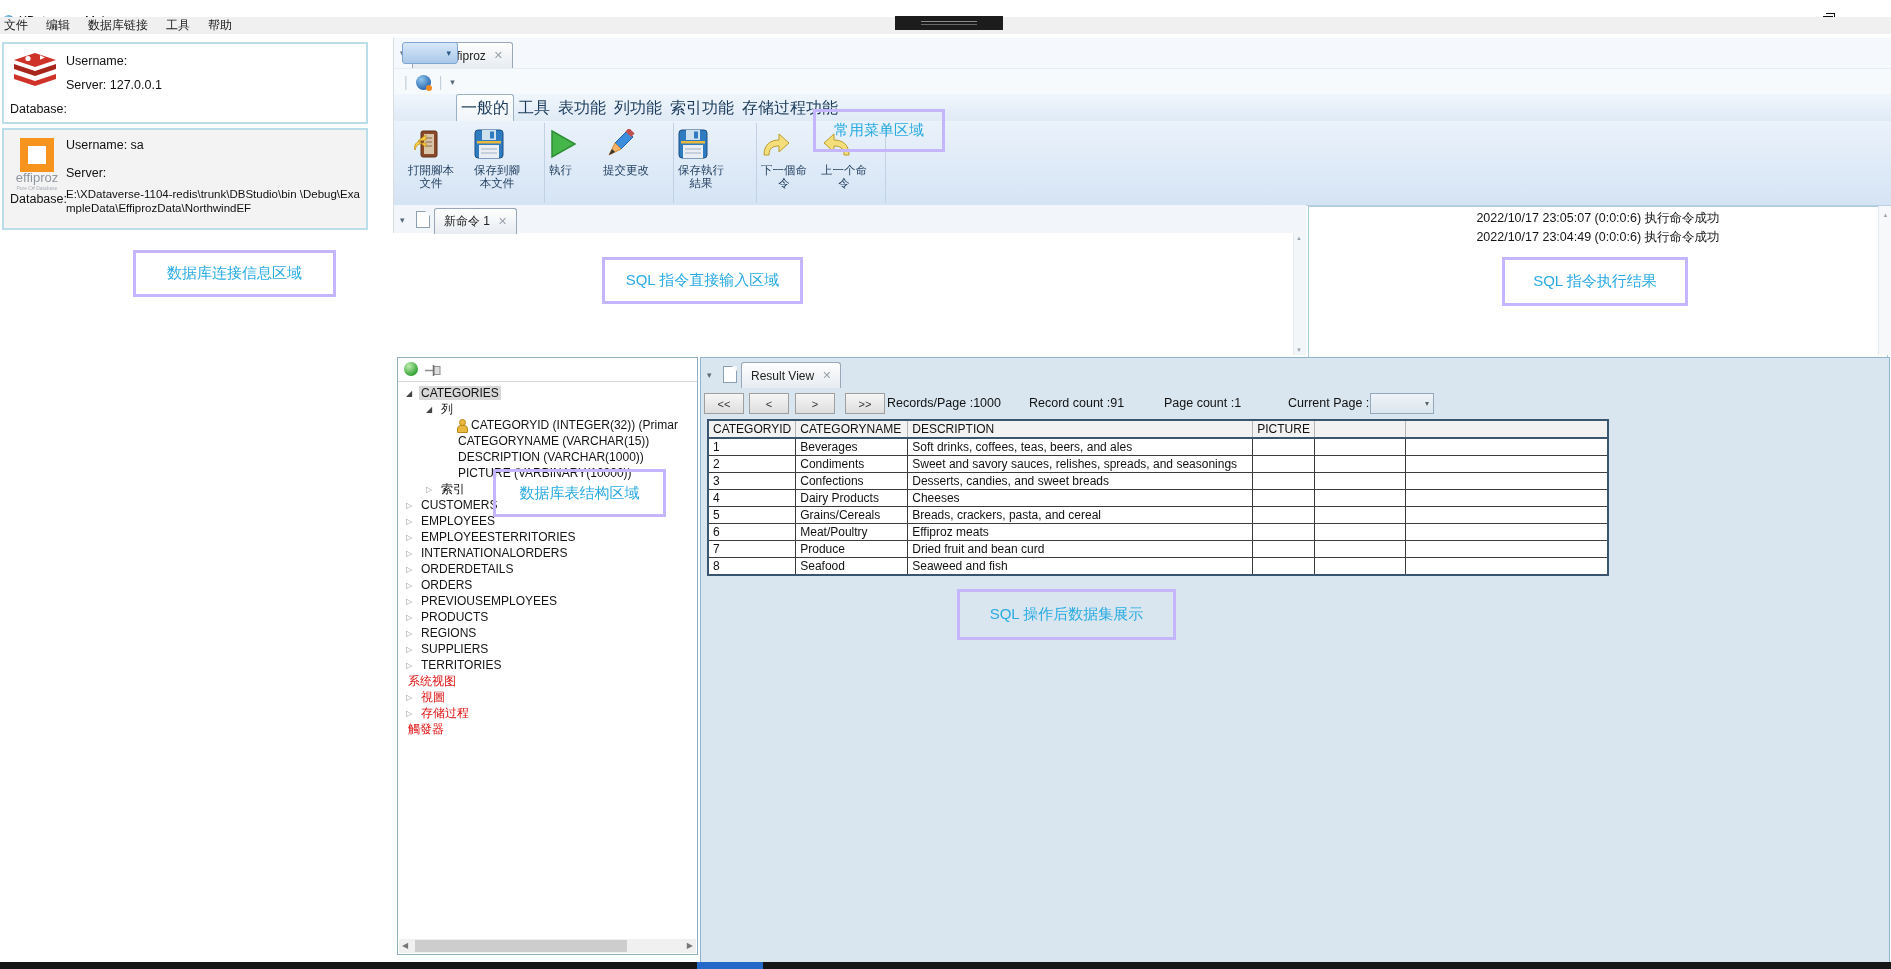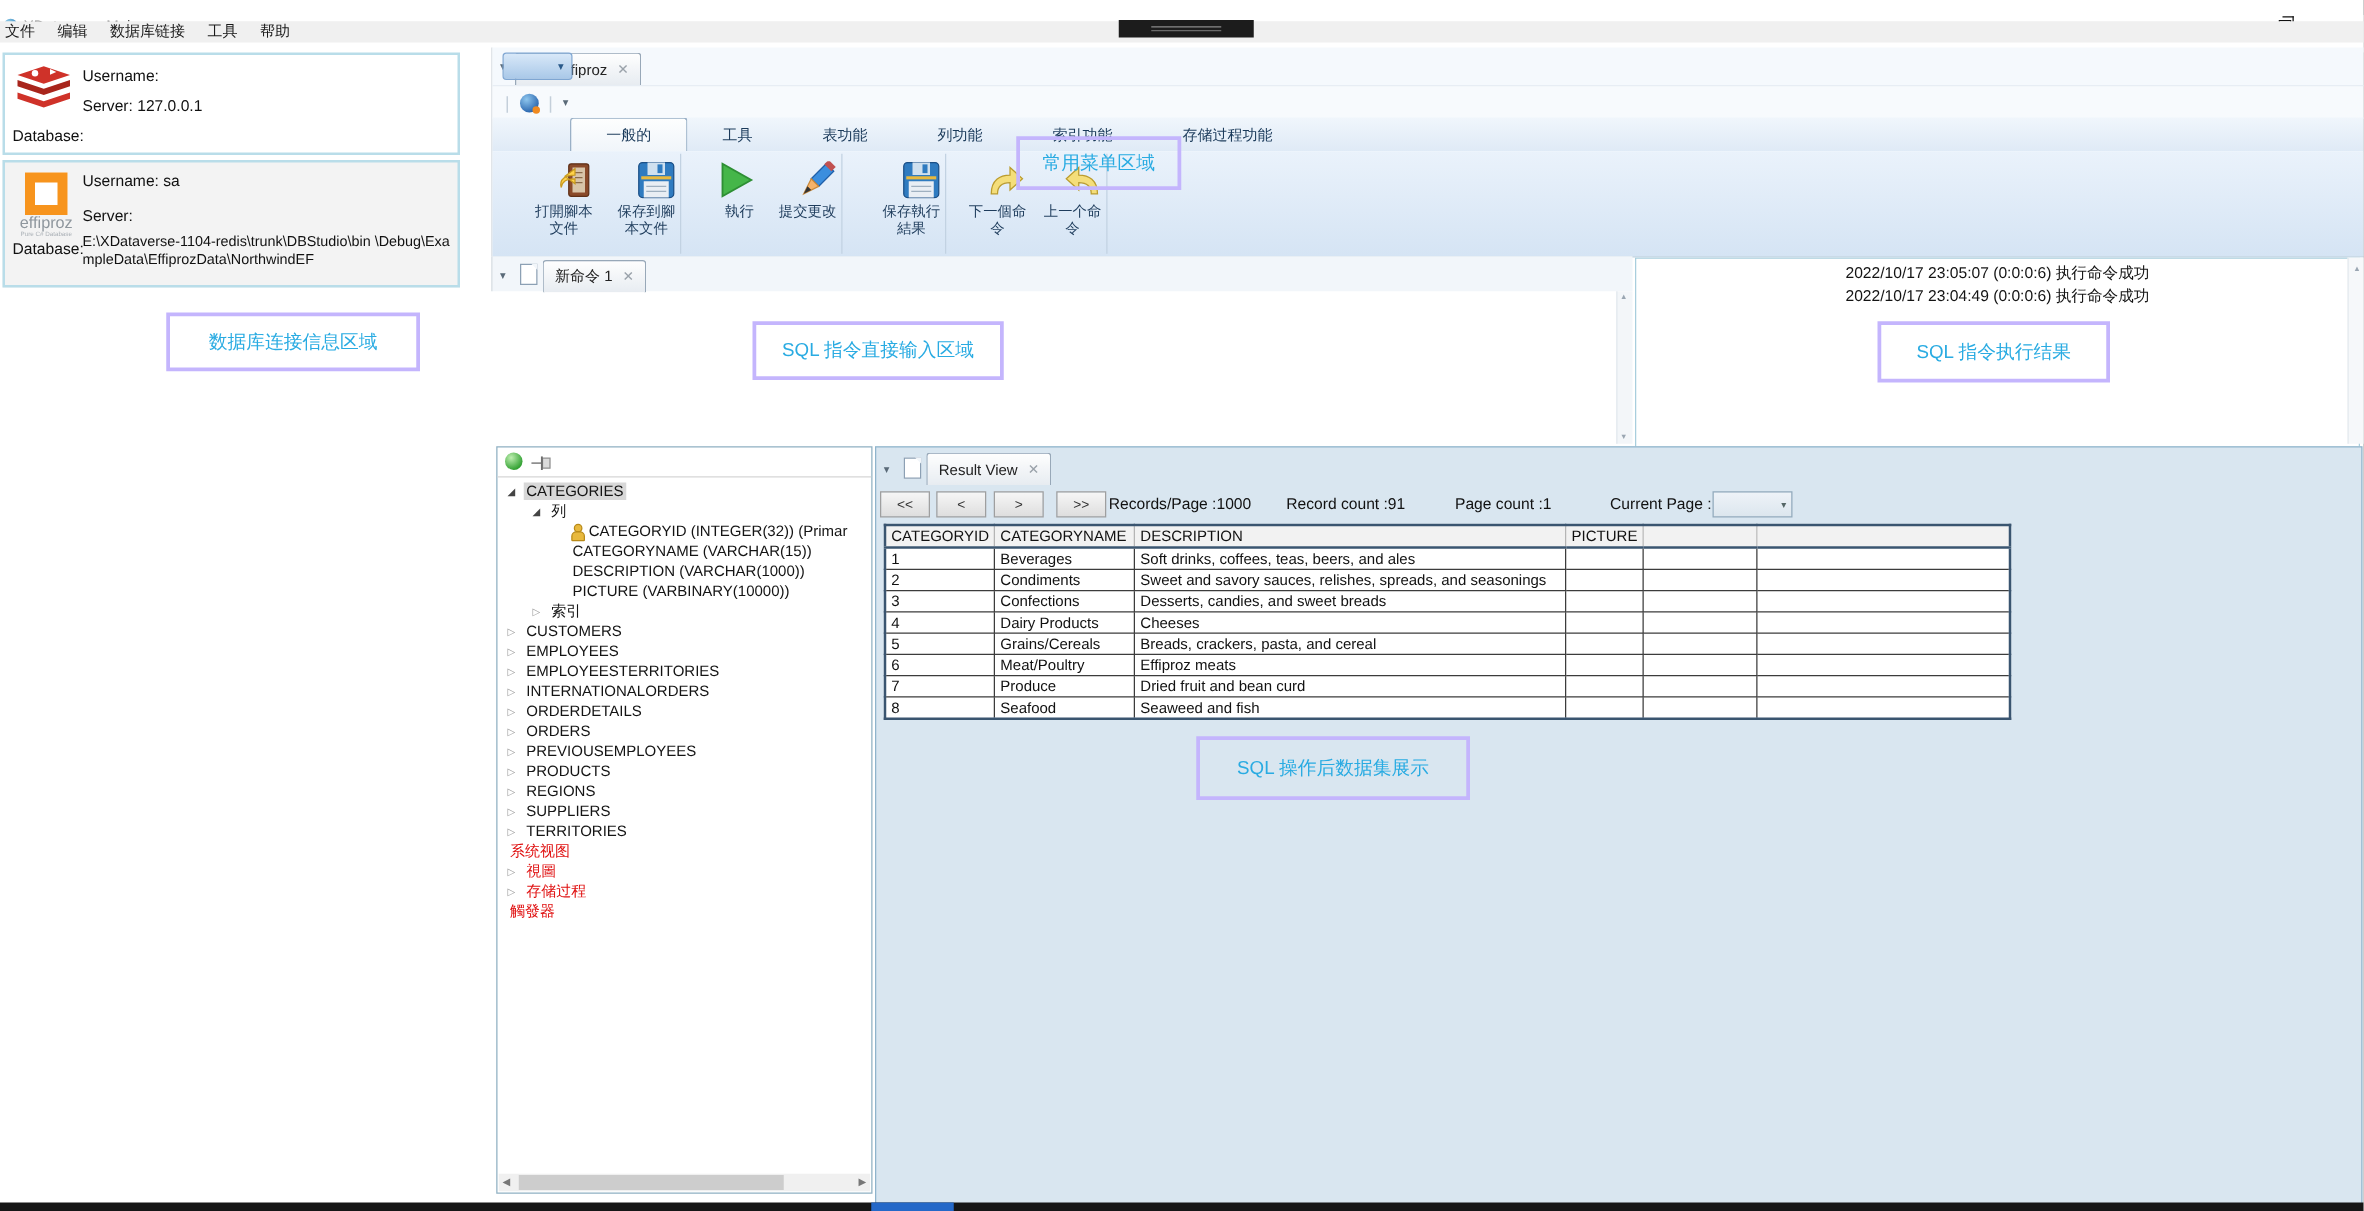--- a/index.html
+++ b/index.html
@@ -50,28 +50,28 @@
   .toolrow{position:absolute;left:0;top:30px;right:0;height:26px;background:#f7fafd;
            border-top:1px solid #e7edf4;display:flex;align-items:center;gap:8px;padding-left:10px;}
   .tsep{color:#c4cfda;font-size:14px;}
   .globe{width:15px;height:15px;border-radius:50%;background:radial-gradient(circle at 35% 30%,#8ec6ee,#2a66ae 75%);position:relative;}
   .globe::after{content:"";position:absolute;right:-1px;bottom:-1px;width:6px;height:6px;border-radius:50%;background:#f08a20;}
   .rtabbar{position:absolute;left:0;top:56px;right:0;height:27px;
            background:linear-gradient(#f0f6fc,#dfeaf6);display:flex;align-items:flex-end;}
   .file-btn{position:absolute;left:8px;top:4px;width:48px;height:20px;border:1px solid #7fa6d2;border-radius:3px;
             background:linear-gradient(#d8e8f8,#a9c8e8);display:flex;align-items:center;justify-content:flex-end;padding-right:6px;}
   .file-btn .caret{color:#2a5a8a;}
-  .rtab{height:26px;display:flex;align-items:center;padding:0 28px;font-size:12px;color:#1a3a5a;}
+  .rtab{height:26px;display:flex;align-items:center;padding:0 4px;font-size:16px;color:#1a3a5a;}
   .rtab.active{background:linear-gradient(#fdfefe,#f0f5fa);border:1px solid #9ab0c6;border-bottom:none;
                border-radius:3px 3px 0 0;}
   .rtabbar .spacer{width:62px;}
   .rcontent{position:absolute;left:0;top:83px;right:0;height:84px;
             background:linear-gradient(#eaf2fb,#d5e4f4);border-bottom:1px solid #bccfe0;
             display:flex;align-items:stretch;padding-left:14px;}
-  .rbtn{width:66px;display:flex;flex-direction:column;align-items:flex-end;justify-content:flex-start;padding-top:6px;font-family:Liberation Serif, serif;}
+  .rbtn{width:66px;display:flex;flex-direction:column;align-items:flex-start;justify-content:flex-start;padding-top:6px;font-family:Liberation Serif, serif;}
   .rbtn .ric{height:34px;display:flex;align-items:center;}
   .rlabel{font-size:11.5px;line-height:13px;color:#1e3c5c;text-align:center;margin-top:3px;}
   .rsep{width:1px;background:#c2d2e2;margin:2px 4px;}
   
   .sql-tabrow{position:absolute;left:393px;top:205px;width:912px;height:28px;background:#f2f6fa;border-left:1px solid #d8dde2;}
   .doc-icon{display:inline-block;width:12px;height:15px;background:#fff;border:1px solid #8ca0b4;
             position:relative;}
   .doc-icon::before{content:"";position:absolute;right:-1px;top:-1px;border-style:solid;border-width:0 5px 5px 0;
             border-color:transparent #f2f6fa transparent #b8c6d4;}
   .sql-editor{position:absolute;left:393px;top:233px;width:900px;height:122px;background:#fff;
@@ -530,19 +530,20 @@
             <td></td>
           </tr>
         </tbody>
     </table>
   </div>
 
   <div class="ann" style="left:813px;top:109px;width:126px;height:37px;">常用菜单区域</div>
   <div class="ann" style="left:133px;top:250px;width:197px;height:41px;">数据库连接信息区域</div>
   <div class="ann" style="left:602px;top:257px;width:195px;height:41px;">SQL 指令直接输入区域</div>
   <div class="ann" style="left:1502px;top:257px;width:180px;height:43px;">SQL 指令执行结果</div>
+  <div class="ann" style="left:493px;top:469px;width:167px;height:42px;">数据库表结构区域</div>
   <div class="ann" style="left:957px;top:589px;width:213px;height:45px;">SQL 操作后数据集展示</div>
 
   <div class="bottombar">
     <div class="blue"></div>
   </div>
 
 </div>
 
 </body></html>

